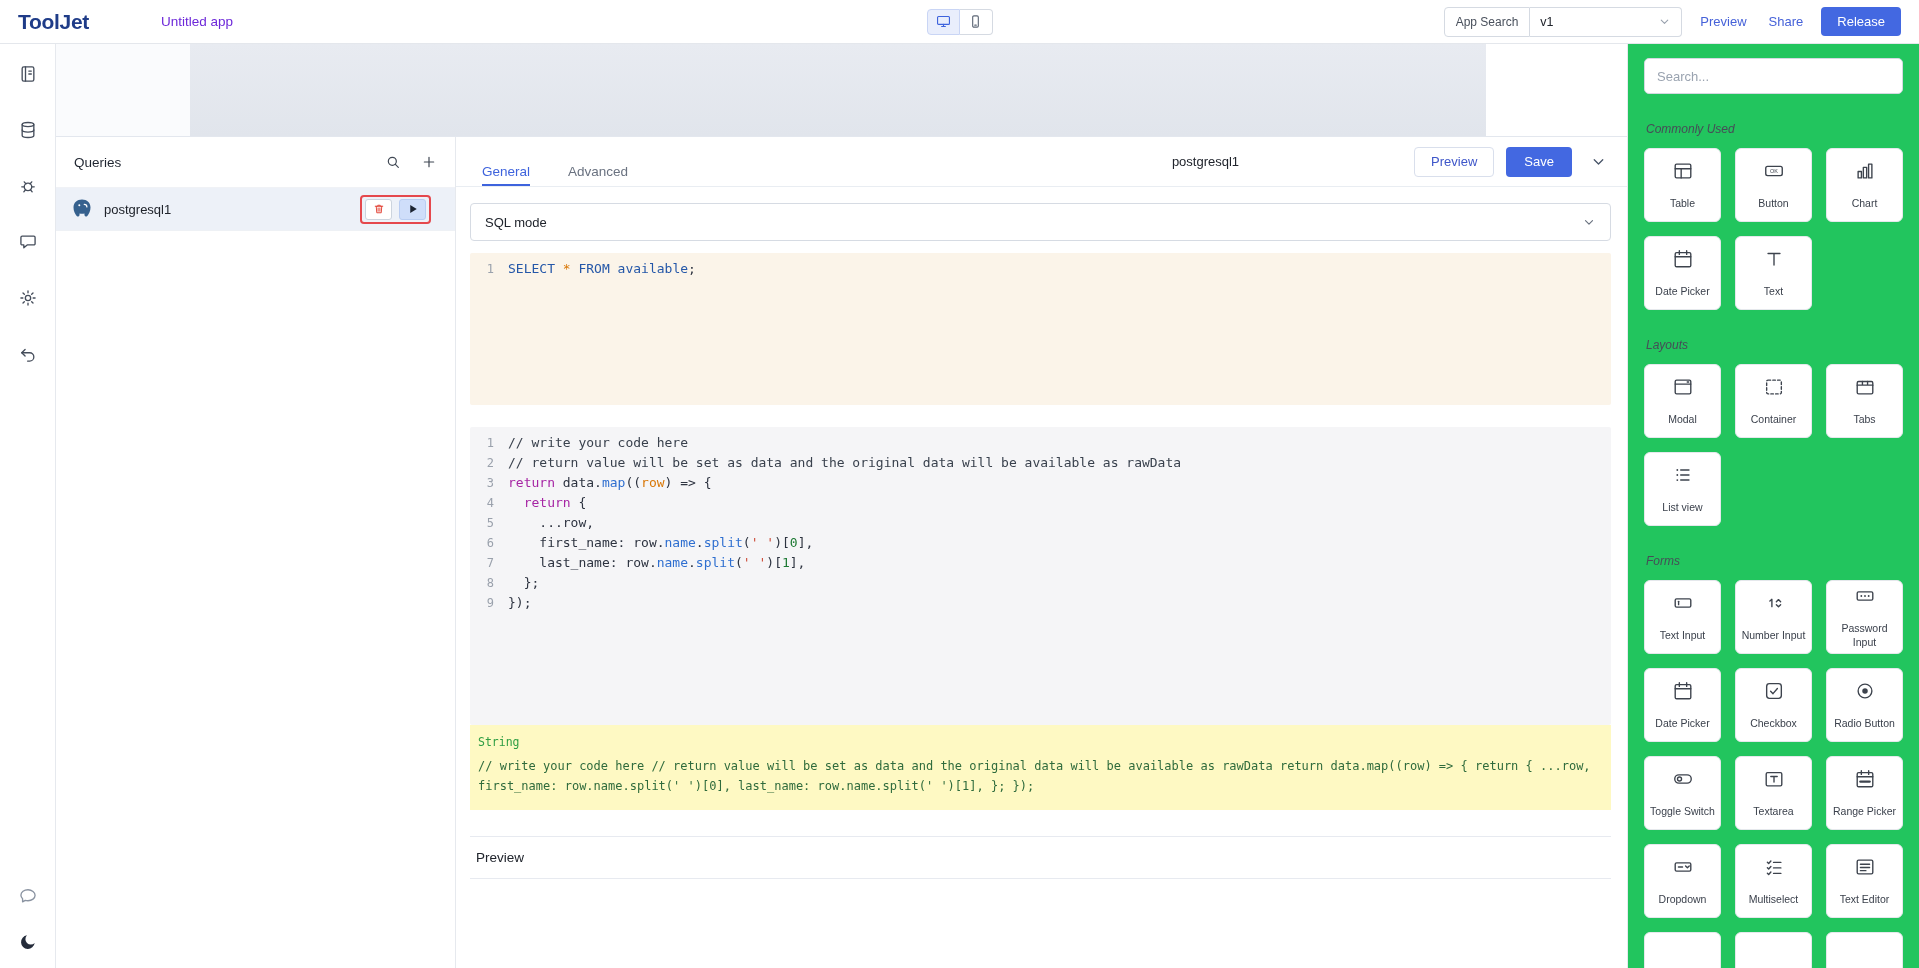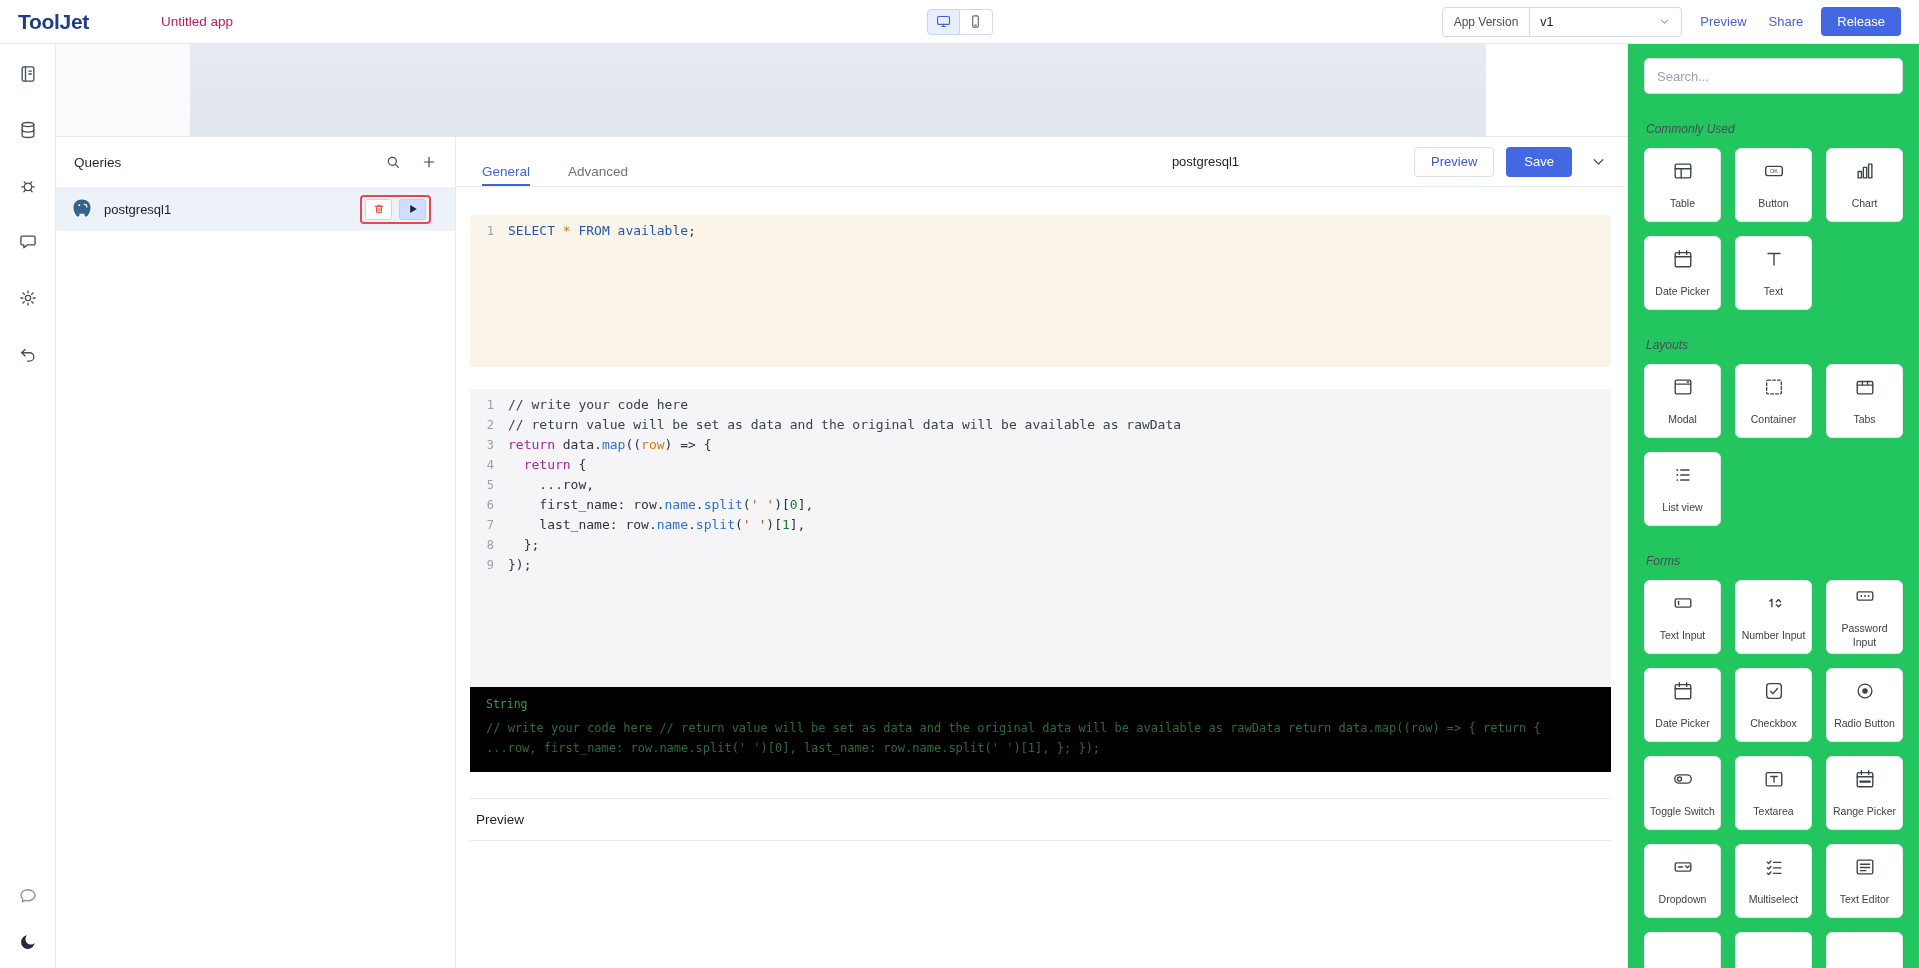--- a/index.html
+++ b/index.html
@@ -3,21 +3,21 @@
 <meta charset="utf-8">
 <style>
   * { box-sizing: border-box; }
   html,body { margin:0; padding:0; background:#fff; overflow:hidden; }
   body { font-family:"Liberation Sans", sans-serif; width:1919px; height:968px; color:#20242c; }
   .app { width:1919px; height:968px; display:flex; flex-direction:column; background:#fff; }
 
   
   .topbar { height:44px; flex:none; display:flex; align-items:center; padding:0 18px; border-bottom:1px solid #e4e7ec; position:relative; background:#fff; }
   .logo { font-size:21px; font-weight:800; color:#1f3c88; letter-spacing:-0.3px; cursor:pointer; }
-  .app-name { margin-left:72px; font-size:13.5px; color:#be185d; cursor:text; }
+  .app-name { margin-left:72px; font-size:13.5px; color:#6d28d9; cursor:text; }
   .device-toggle { position:absolute; left:50%; top:50%; transform:translate(-50%,-50%); display:flex; }
   .dev-btn { width:33px; height:26px; border:1px solid #d5dae2; background:#fff; display:flex; align-items:center; justify-content:center; padding:0; cursor:pointer; color:#5c6675; }
   .dev-btn:first-child { border-radius:4px 0 0 4px; }
   .dev-btn:last-child { border-radius:0 4px 4px 0; border-left:none; }
   .dev-btn.active { background:#e9eefc; color:#3e63dd; border-color:#c9d5f5; }
   .dev-btn svg { width:15px; height:15px; }
   .top-right { margin-left:auto; display:flex; align-items:center; gap:14px; }
   .version-ctrl { display:flex; height:30px; }
   .ver-label { display:flex; align-items:center; padding:0 11px; border:1px solid #d5dae2; border-radius:4px 0 0 4px; font-size:12px; color:#49505c; background:#fff; }
   .ver-select { display:flex; align-items:center; justify-content:space-between; width:152px; border:1px solid #d5dae2; border-left:none; border-radius:0 4px 4px 0; padding:0 10px; font-size:12.5px; color:#20242c; cursor:pointer; }
@@ -82,21 +82,21 @@
   .code { white-space:pre; }
   .tk-kw{color:#a625a4} .tk-prop{color:#2f6fd0} .tk-param{color:#d97706}
   .tk-str{color:#cc4b37} .tk-num{color:#1e7a34} .tk-plain{color:#2d3340}
   .tk-comment{color:#39414d} .tk-sql{color:#2457a8} .tk-star{color:#d97706} .tk-tbl{color:#2457a8}
 
   .transform-row { display:flex; align-items:center; margin-top:40px; }
   .toggle { width:34px; height:19px; border-radius:10px; background:#3e63dd; position:relative; cursor:pointer; flex:none; }
   .toggle .knob { position:absolute; right:2.5px; top:2.5px; width:14px; height:14px; background:#fff; border-radius:50%; }
   .transform-label { margin-left:12px; font-size:13.5px; color:#171c26; font-weight:500; }
 
-  .result-box { background:#000000; padding:10px 16px 13px; }
+  .result-box { background:#fef9c3; padding:10px 8px 13px; }
   .result-type { font-size:11.5px; font-family:"DejaVu Sans Mono", monospace; color:#2f9e44; margin-bottom:8px; }
   .result-value { font-size:12px; font-family:"DejaVu Sans Mono", monospace; color:#2f6b3c; line-height:1.65; }
 
   .preview-section { margin-top:26px; border-top:1px solid #e7eaf0; border-bottom:1px solid #e7eaf0; padding:13px 6px; font-size:13.5px; color:#20242c; font-weight:500; }
 
   
   .components-panel { width:292px; flex:none; border-left:1px solid #e6e9ee; background:#22c55e; padding:14px 16px; overflow:hidden; }
   .search-box input { width:100%; height:36px; border:1px solid #d3d9e1; border-radius:5px; padding:0 12px; font-size:13px; color:#20242c; outline:none; font-family:inherit; background:#fff; }
   .search-box input::placeholder { color:#9aa3b0; }
   .comp-section-title { margin:28px 2px 12px; font-size:12px; color:#464d57; font-weight:500;font-style:italic; }
@@ -126,21 +126,21 @@
       <button class="dev-btn">
         <svg viewBox="0 0 24 24" fill="none" stroke="currentColor" stroke-width="1.8" stroke-linecap="round" stroke-linejoin="round">
             <rect x="7.5" y="3" width="9" height="18" rx="2"></rect>
             <path d="M10.8 17.8h2.4"></path>
           </svg>
       </button>
     </div>
 
     <div class="top-right">
       <div class="version-ctrl">
-        <span class="ver-label">App Version</span>
+        <span class="ver-label">App Search</span>
         <div class="ver-select">
           <span>v1</span>
           <svg viewBox="0 0 24 24" fill="none" stroke="currentColor" stroke-width="2" stroke-linecap="round" stroke-linejoin="round">
               <path d="M6 9.5l6 6 6-6"></path>
             </svg>
         </div>
       </div>
       <button class="btn-ghost">Preview</button>
       <button class="btn-ghost">Share</button>
       <button class="btn-primary">Release</button>
@@ -259,20 +259,26 @@
               <button class="btn-save">Save</button>
               <span class="collapse-icon">
                 <svg viewBox="0 0 24 24" fill="none" stroke="currentColor" stroke-width="1.8" stroke-linecap="round" stroke-linejoin="round">
                     <path d="M6 9.5l6 6 6-6"></path>
                   </svg>
               </span>
             </div>
           </div>
 
           <div class="editor-body">
+            <div class="mode-select">
+              <span>SQL mode</span>
+              <svg viewBox="0 0 24 24" fill="none" stroke="currentColor" stroke-width="2" stroke-linecap="round" stroke-linejoin="round">
+                  <path d="M6 9.5l6 6 6-6"></path>
+                </svg>
+            </div>
 
             <div class="code-editor sql" id="sql-code">
                 <div class="code-line">
                   <span class="gutter">1</span>
                   <span class="code"><span class="tk-sql">SELECT</span><span class="tk-plain"> </span><span class="tk-star">*</span><span class="tk-plain"> </span><span class="tk-sql">FROM</span><span class="tk-tbl"> available</span><span class="tk-plain">;</span></span>
                 </div>
               </div>
 
 
             <div class="code-editor transform" id="transform-code">

